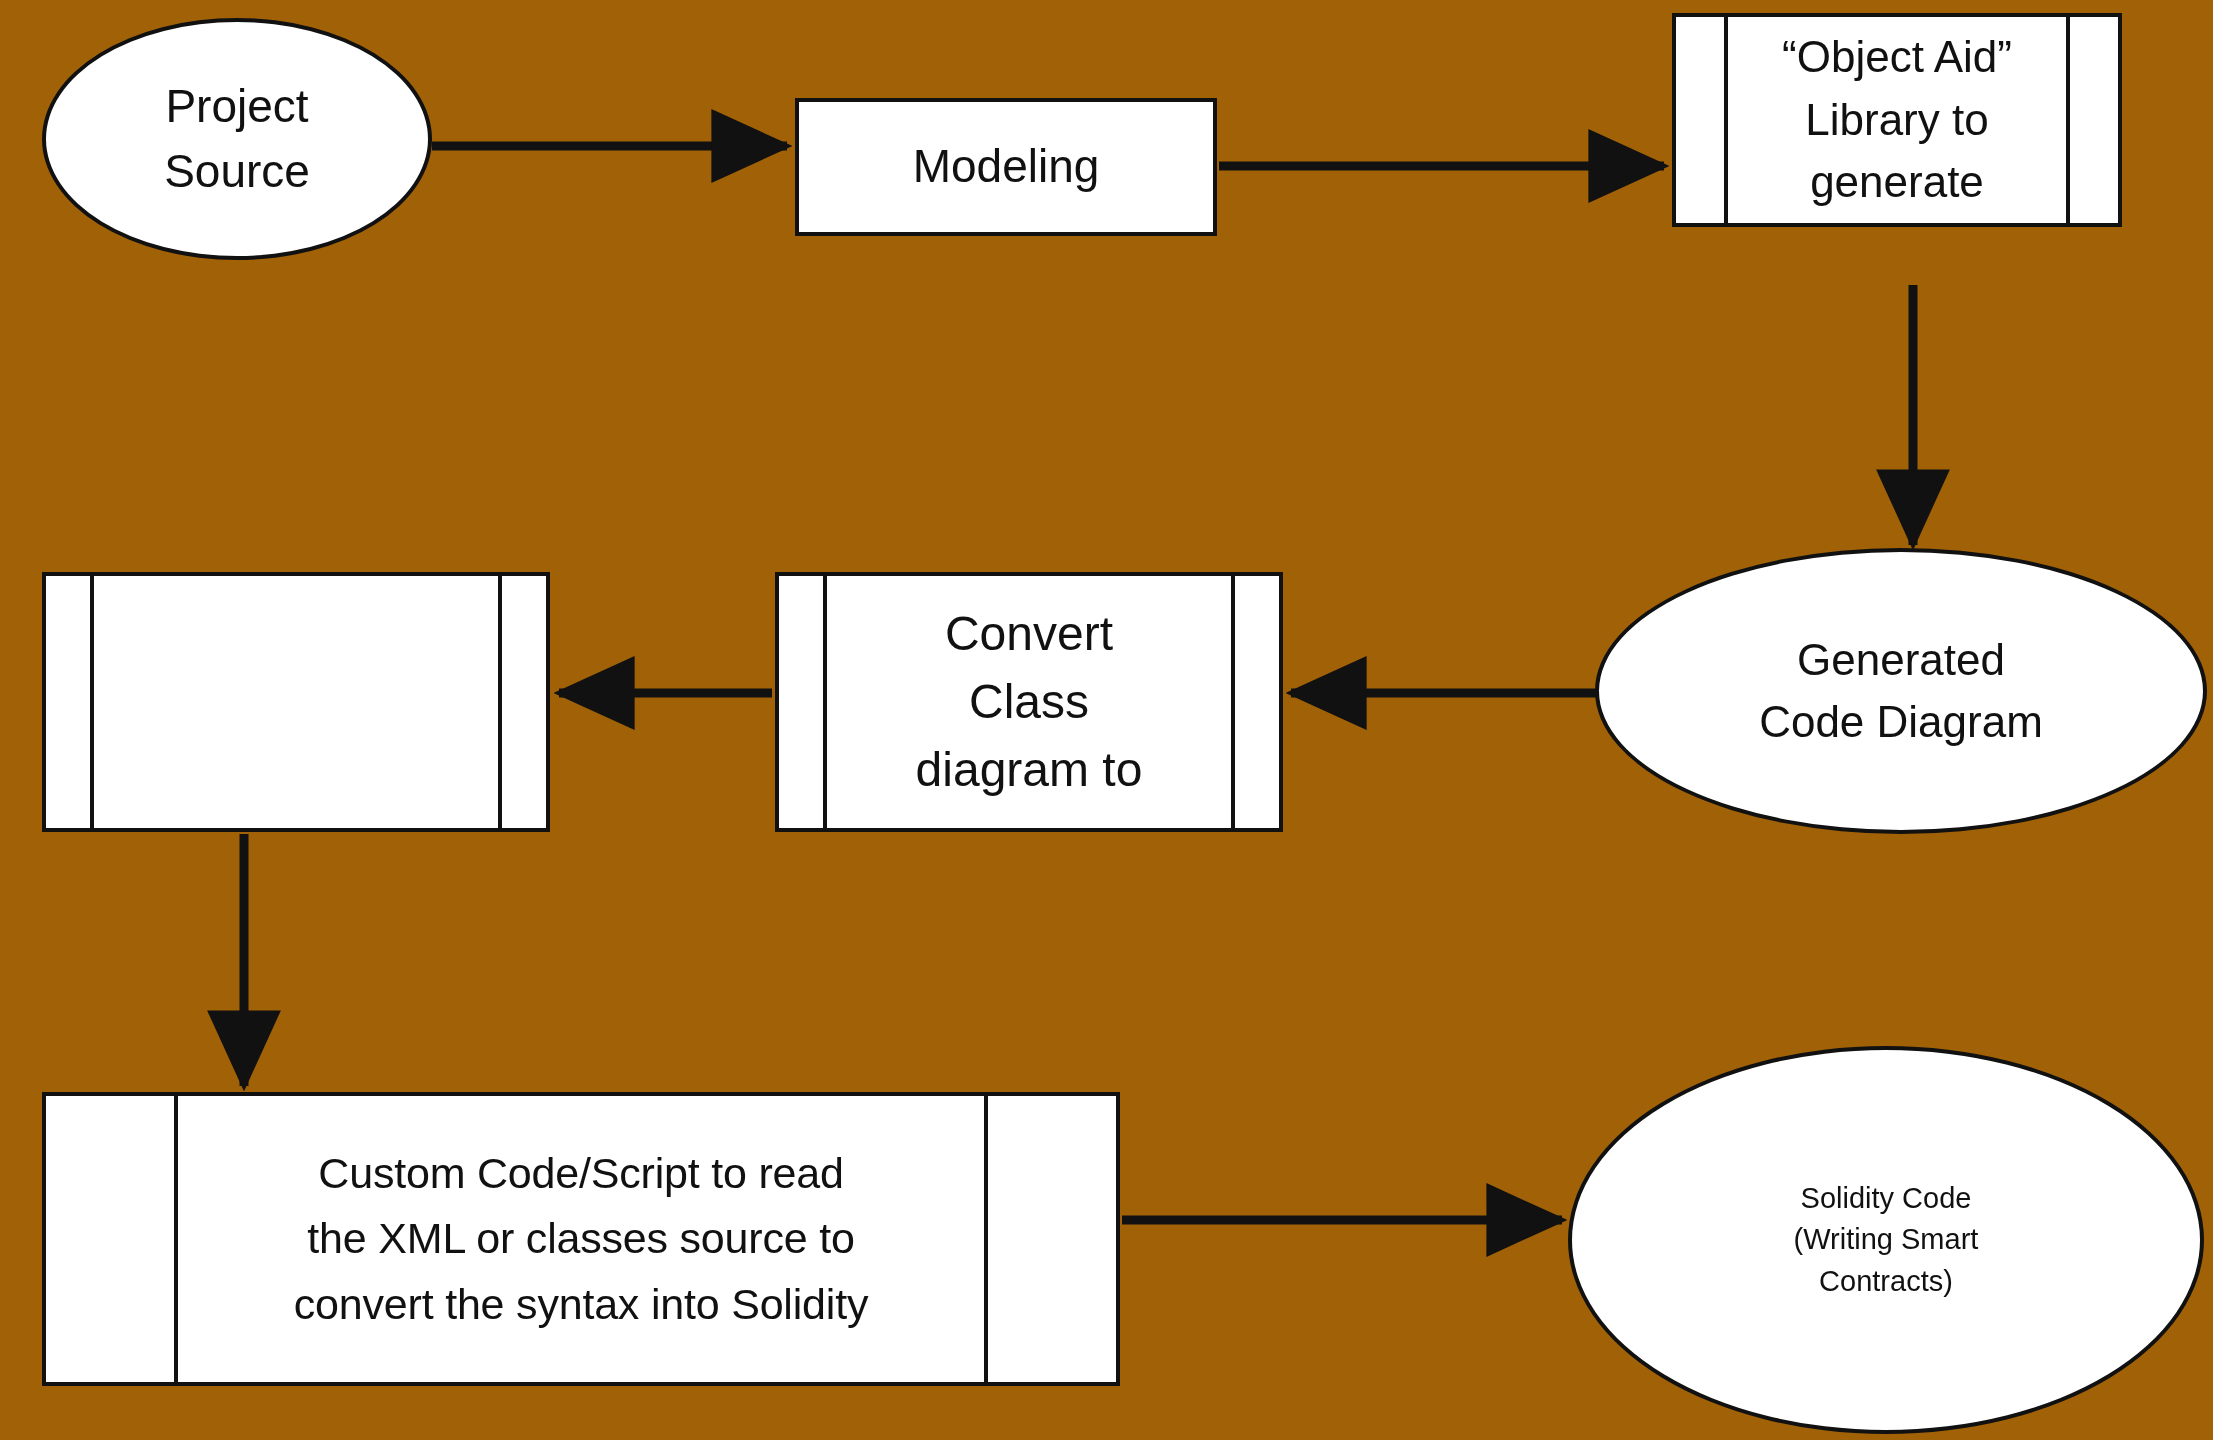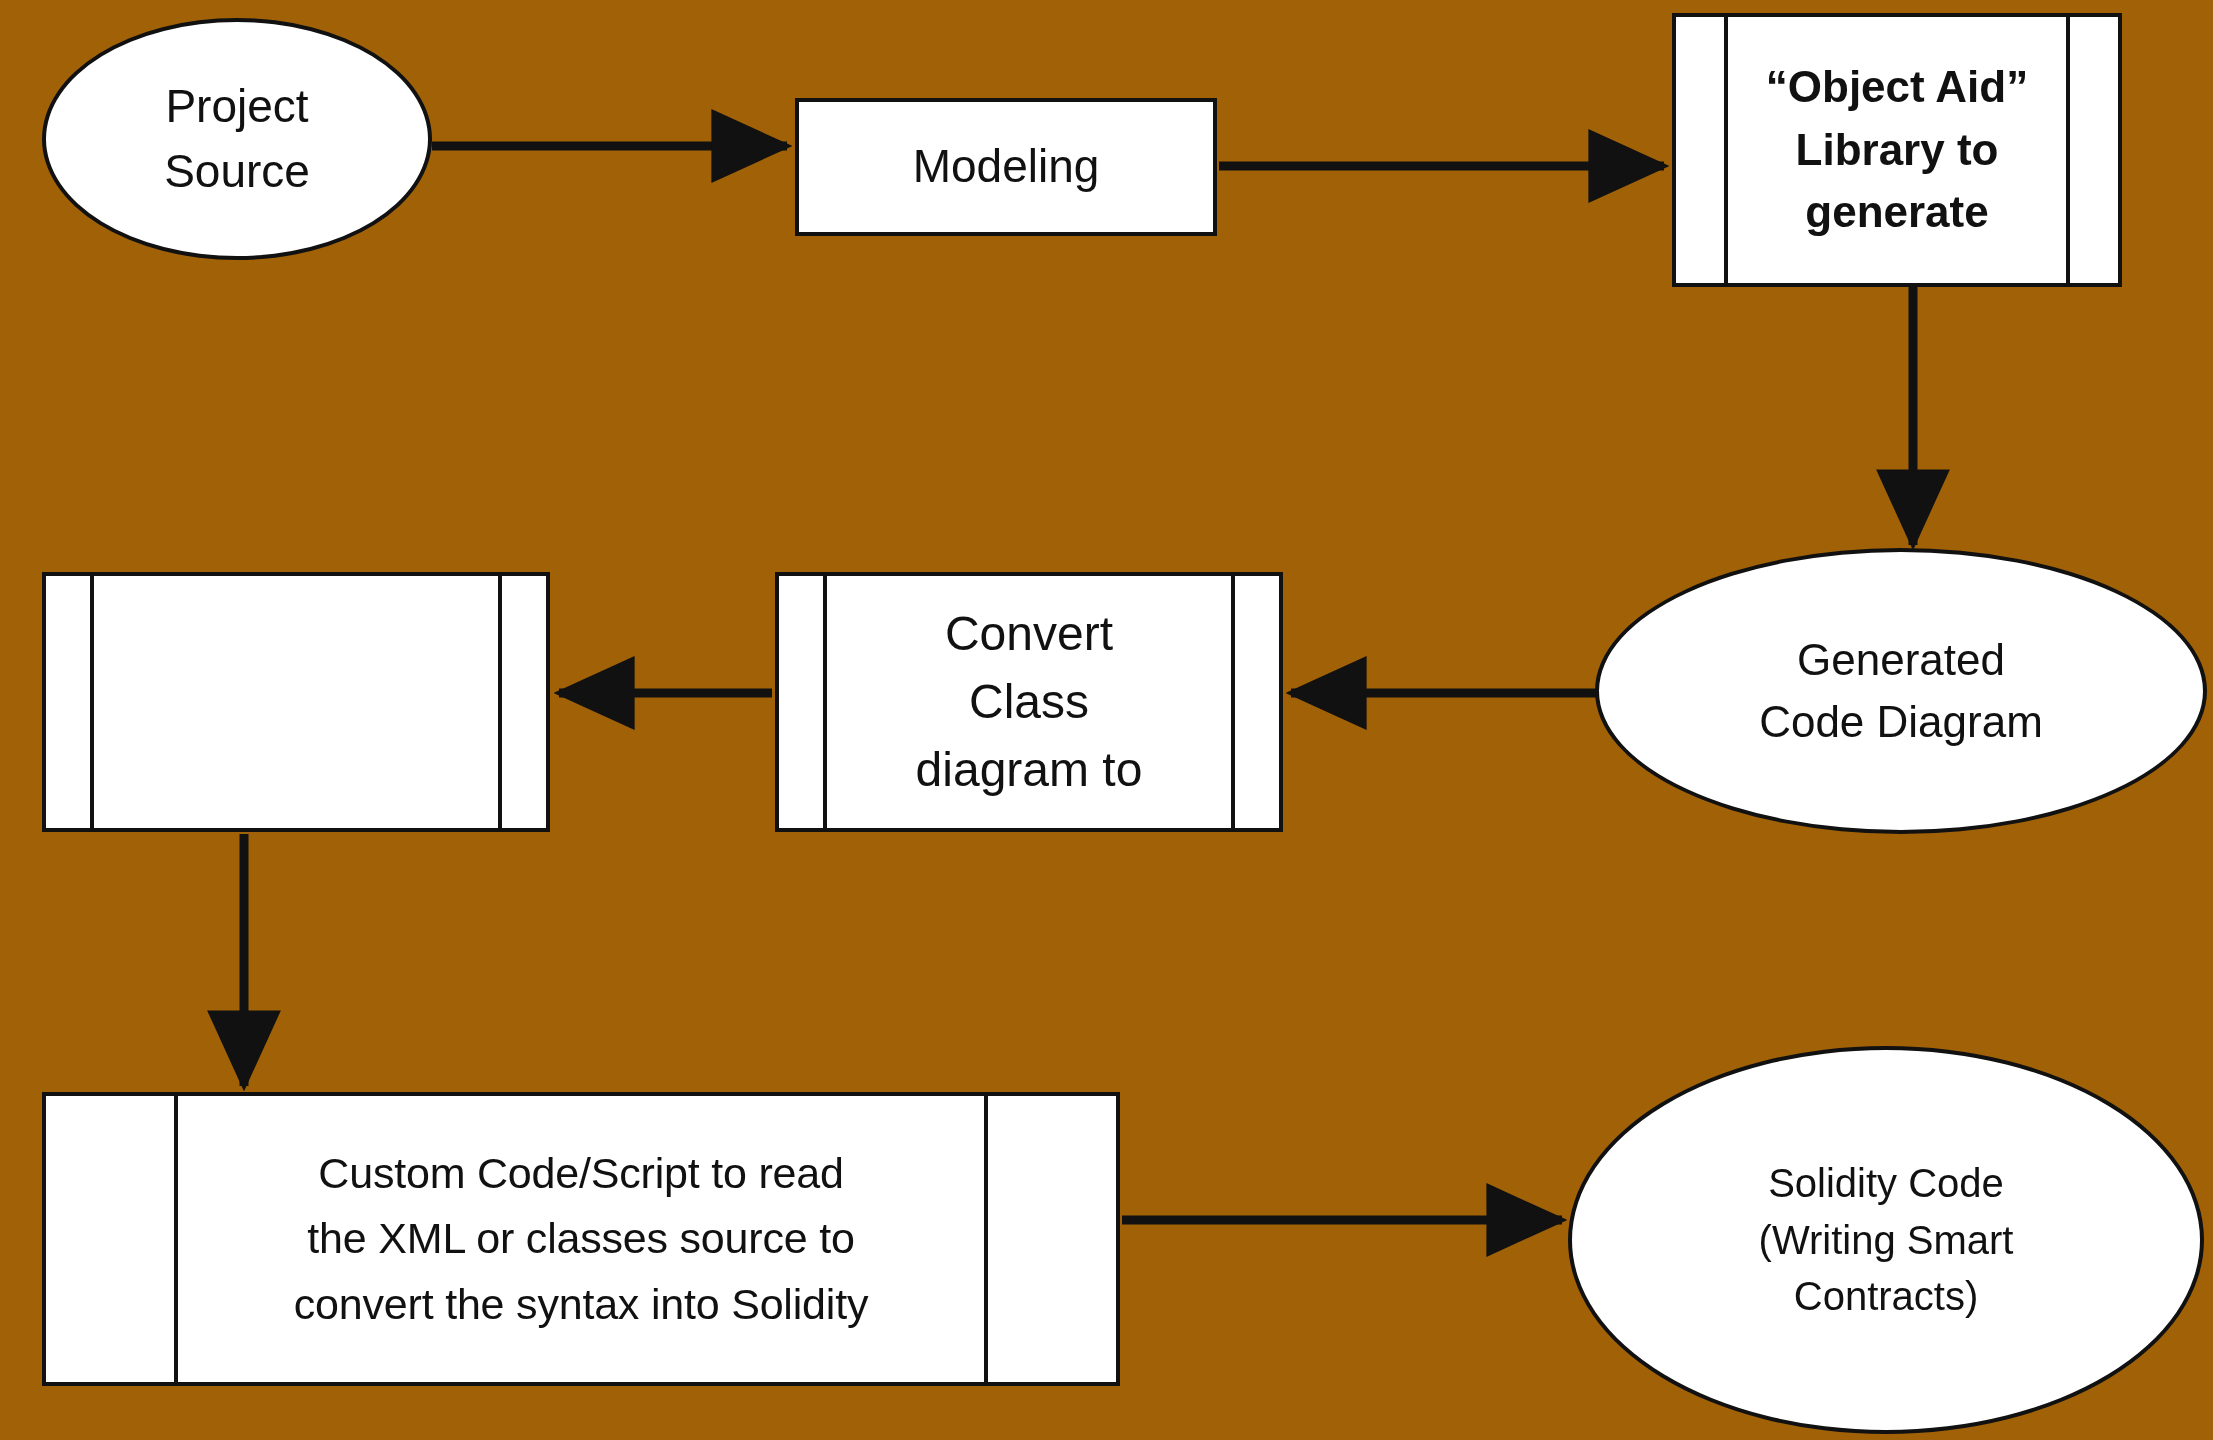--- a/index.html
+++ b/index.html
@@ -76,23 +76,22 @@
   
   #node-project-source {
     left: 42px;  top: 18px;  width: 390px;  height: 242px;
     font-size: 46px;
   }
   #node-modeling {
     left: 795px; top: 98px;  width: 422px; height: 138px;
     font-size: 46px;
   }
   #node-objectaid {
-    left: 1672px; top: 13px; width: 450px; height: 274px;
+    left: 1672px; top: 13px; width: 450px; height: 214px;
     font-size: 44px;
-    font-weight: bold;
   }
   #node-objectaid .bar-left  { left: 48px; }
   #node-objectaid .bar-right { right: 48px; }
 
   #node-xmi {
     left: 42px;  top: 572px; width: 508px; height: 260px;
     font-size: 44px;
   }
   #node-xmi .bar-left  { left: 44px; }
   #node-xmi .bar-right { right: 44px; }
@@ -103,21 +102,21 @@
   }
   #node-convert .bar-left  { left: 44px; }
   #node-convert .bar-right { right: 44px; }
 
   #node-generated {
     left: 1595px; top: 548px; width: 612px; height: 286px;
     font-size: 44px;
   }
   #node-solidity {
     left: 1568px; top: 1046px; width: 636px; height: 388px;
-    font-size: 40px;
+    font-size: 29px;
   }
 
   #node-custom {
     left: 42px;  top: 1092px; width: 1078px; height: 294px;
     font-size: 43px;
   }
   #node-custom .bar-left  { left: 128px; }
   #node-custom .bar-right { right: 128px; }
   #node-custom .label {
     line-height: 1.52;

